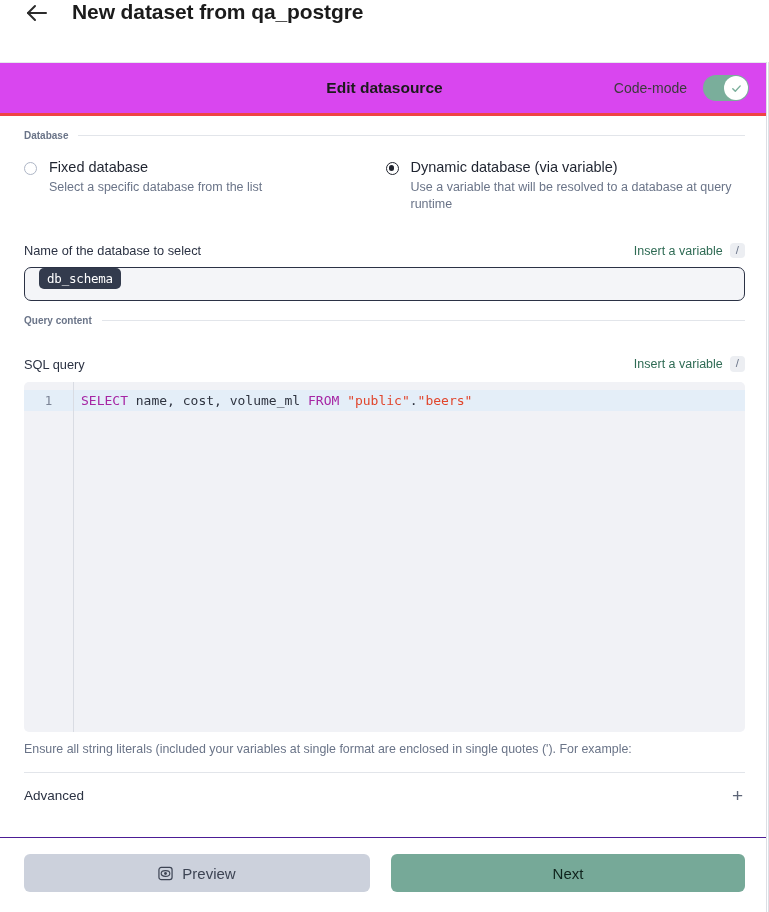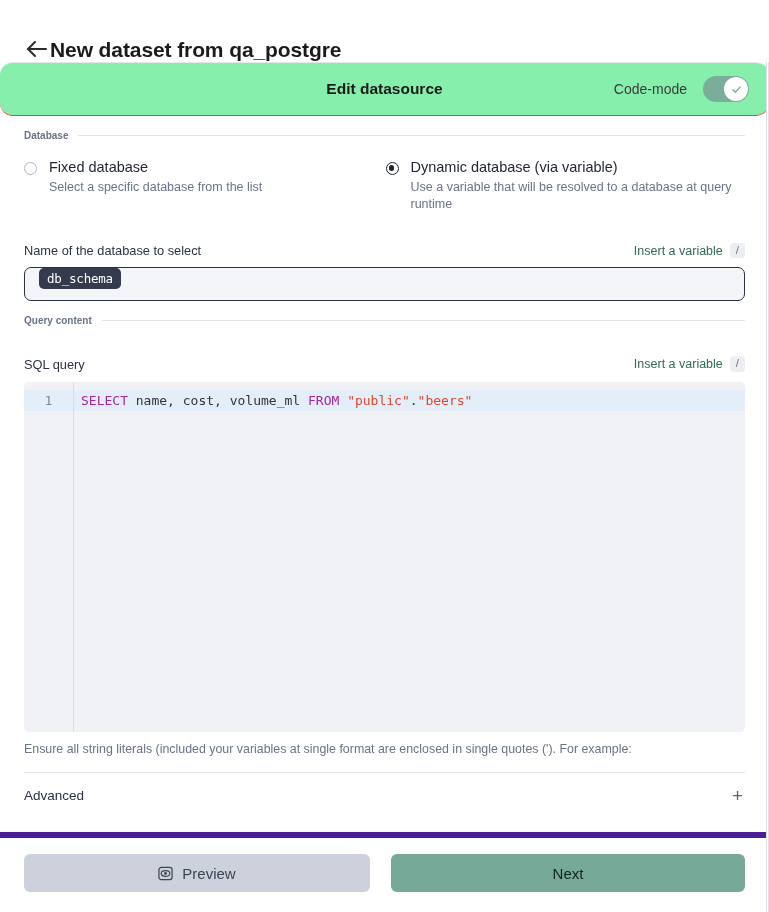--- a/index.html
+++ b/index.html
@@ -19,22 +19,23 @@
     background: #ffffff;
     display: flex;
     flex-direction: column;
   }
 
   
   .titlebar {
     height: 62px;
     min-height: 62px;
     display: flex;
-    align-items: flex-end;
+    align-items: flex-start;
     padding-left: 24px;
+    gap: 22px;
     background: #ffffff;
   }
   .back-btn {
     width: 26px;
     height: 26px;
     display: flex;
     align-items: center;
     justify-content: center;
     cursor: pointer;
     color: #2b2b2b;
@@ -44,26 +45,25 @@
     font-weight: bold;
     color: #1b1b1b;
     letter-spacing: -0.1px;
   }
 
   
   .subheader {
     height: 54px;
     min-height: 54px;
     border-top: 1px solid #e6e8ec;
-    border-bottom: 1px solid #ef4444;
-    display: flex;
-    align-items: center;
-    position: relative;
-    background: #86efac;
-    border-radius: 13px;
+    border-bottom: 3px solid #ef4444;
+    display: flex;
+    align-items: center;
+    position: relative;
+    background: #d946ef;
   }
   .subheader-title {
     position: absolute;
     left: 0; right: 0;
     text-align: center;
     font-size: 15.5px;
     font-weight: bold;
     color: #1b1b1b;
   }
   .codemode-wrap {
@@ -293,21 +293,21 @@
   }
   .advanced-plus {
     font-size: 19px;
     color: #5d6577;
     line-height: 1;
     padding-right: 2px;
   }
 
   
   .footer {
-    border-top: 6px solid #4c1d95;
+    border-top: 1px solid #4c1d95;
     padding: 16px 24px 20px 24px;
     display: flex;
     gap: 21px;
     background: #ffffff;
   }
   .btn {
     height: 38px;
     border-radius: 6px;
     display: flex;
     align-items: center;

